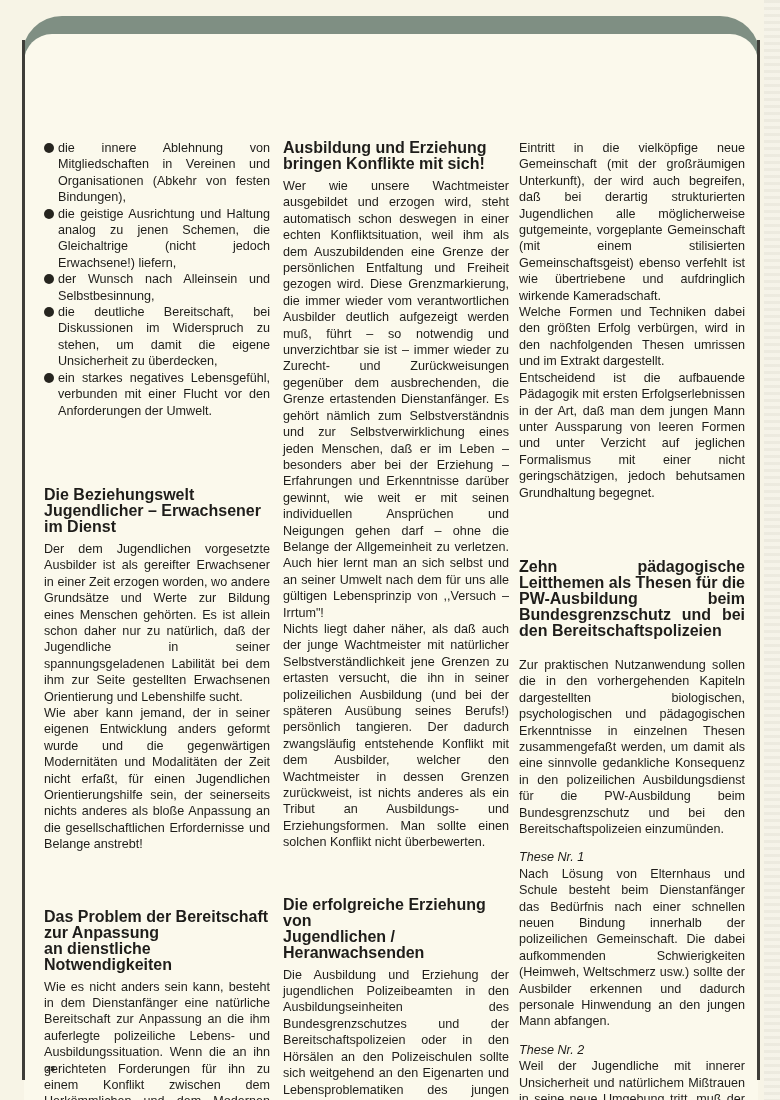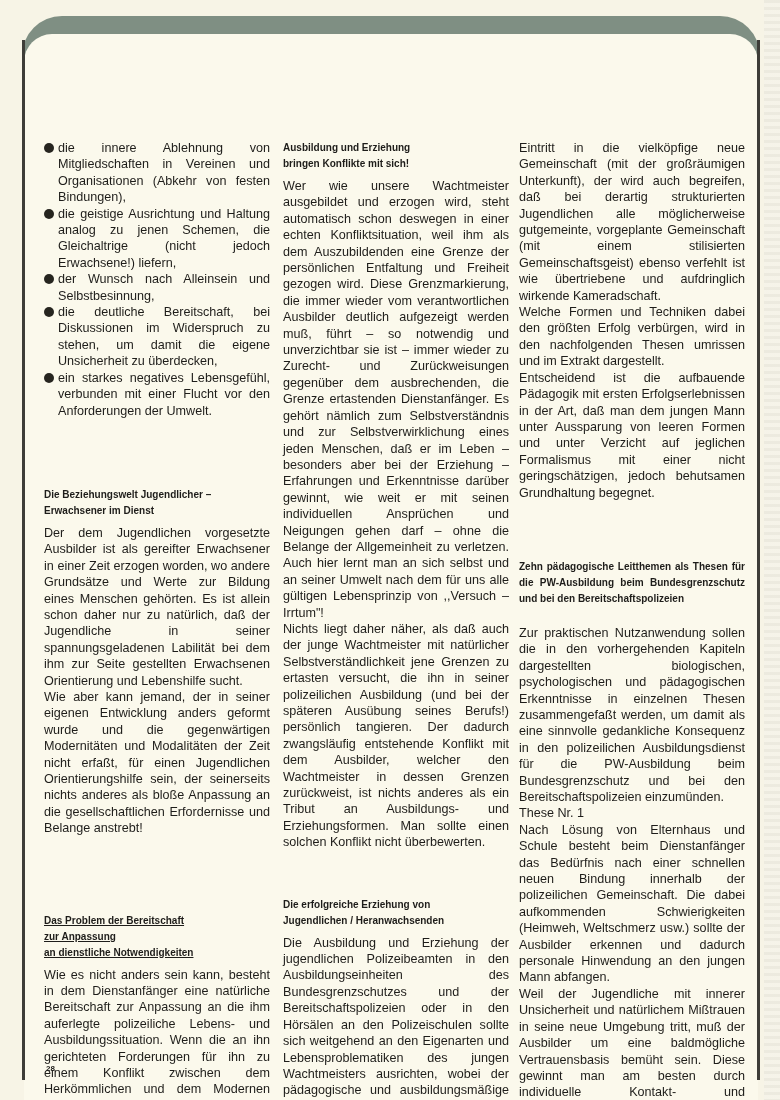--- a/index.html
+++ b/index.html
@@ -41,25 +41,25 @@
   .col1 { left: 44px; width: 226px; }
   .col2 { left: 283px; width: 226px; }
   .col3 { left: 519px; width: 226px; }
   .bullets { list-style: none; margin: 0; padding: 0; }
   .bullets li { position: relative; padding-left: 14px; margin: 0; }
   .bullet-dot {
     position: absolute; left: 0; top: 3px; width: 10px; height: 10px;
     border-radius: 50%; background: #26251f;
   }
   h3 {
-    font-size: 10px; line-height: 16px; font-weight: bold;
+    font-size: 16px; line-height: 16px; font-weight: bold;
     margin: 0 0 6px 0; text-align: left;
   }
   p { margin: 0; }
-  .thesis-title { }
+  .thesis-title { font-style: italic; margin-top: 12px; }
   .page-number {
     position: absolute; left: 30px; top: 1064px;
     font-size: 8px; font-weight: bold; padding-left: 16px;
   }
 </style>
 </head>
 <body>
 
 <div class="frame-inner"></div>
 <div class="frame-top" style="background: rgb(127, 143, 131);"></div>
@@ -74,21 +74,21 @@
     <li><span class="bullet-dot"></span><span>die geistige Ausrichtung und Haltung analog zu jenen Schemen, die Gleichaltrige (nicht jedoch Erwachsene!) liefern,</span></li>
     <li><span class="bullet-dot"></span><span>der Wunsch nach Alleinsein und Selbstbesinnung,</span></li>
     <li><span class="bullet-dot"></span><span>die deutliche Bereitschaft, bei Diskussionen im Widerspruch zu stehen, um damit die eigene Unsicherheit zu überdecken,</span></li>
     <li><span class="bullet-dot"></span><span>ein starkes negatives Lebensgefühl, verbunden mit einer Flucht vor den Anforderungen der Umwelt.</span></li>
   </ul>
 
   <h3 style="margin-top:68px;">Die Beziehungswelt Jugendlicher – Erwachsener im Dienst</h3>
   <p>Der dem Jugendlichen vorgesetzte Ausbilder ist als gereifter Erwachsener in einer Zeit erzogen worden, wo andere Grundsätze und Werte zur Bildung eines Menschen gehörten. Es ist allein schon daher nur zu natürlich, daß der Jugendliche in seiner spannungsgeladenen Labilität bei dem ihm zur Seite gestellten Erwachsenen Orientierung und Lebenshilfe sucht.</p>
   <p>Wie aber kann jemand, der in seiner eigenen Entwicklung anders geformt wurde und die gegenwärtigen Modernitäten und Modalitäten der Zeit nicht erfaßt, für einen Jugendlichen Orientierungshilfe sein, der seinerseits nichts anderes als bloße Anpassung an die gesellschaftlichen Erfordernisse und Belange anstrebt!</p>
 
-  <h3 style="margin-top:76px;text-decoration:underline;">
+  <h3 style="margin-top:56px;">
     <span>Das Problem der Bereitschaft</span><br>
     <span>zur Anpassung</span><br>
     <span>an dienstliche Notwendigkeiten</span>
   </h3>
   <p>Wie es nicht anders sein kann, besteht in dem Dienstanfänger eine natürliche Bereitschaft zur Anpassung an die ihm auferlegte polizeiliche Lebens- und Ausbildungssituation. Wenn die an ihn gerichteten Forderungen für ihn zu einem Konflikt zwischen dem Herkömmlichen und dem Modernen führen, wird er zwangsläufig verhaltensunsicher. Einerseits möchte er die Leistungserwartung im dienstlichen Bereich erfüllen, andererseits aber auf die für ihn lebenswichtige Eigendarstellung im Rahmen der ihn umgebenden jungen, modernen Gesellschaft nicht verzichten; denn er gehört zur jungen Generation.</p>
 </div>
 
 <div class="col col2">
   <h3>
     <span>Ausbildung und Erziehung</span><br>
@@ -110,18 +110,19 @@
   <p>Entscheidend ist die aufbauende Pädagogik mit ersten Erfolgserlebnissen in der Art, daß man dem jungen Mann unter Aussparung von leeren Formen und unter Verzicht auf jeglichen Formalismus mit einer nicht geringschätzigen, jedoch behutsamen Grundhaltung begegnet.</p>
 
   <h3 style="margin-top:58px; text-align:justify;">Zehn pädagogische Leitthemen als Thesen für die PW-Ausbildung beim Bundesgrenzschutz und bei den Bereitschaftspolizeien</h3>
   <p style="margin-top:18px;">Zur praktischen Nutzanwendung sollen die in den vorhergehenden Kapiteln dargestellten biologischen, psychologischen und pädagogischen Erkenntnisse in einzelnen Thesen zusammengefaßt werden, um damit als eine sinnvolle gedankliche Konsequenz in den polizeilichen Ausbildungsdienst für die PW-Ausbildung beim Bundesgrenzschutz und bei den Bereitschaftspolizeien einzumünden.</p>
 
   <div>
     <p class="thesis-title">These Nr. 1</p>
     <p>Nach Lösung von Elternhaus und Schule besteht beim Dienstanfänger das Bedürfnis nach einer schnellen neuen Bindung innerhalb der polizeilichen Gemeinschaft. Die dabei aufkommenden Schwierigkeiten (Heimweh, Weltschmerz usw.) sollte der Ausbilder erkennen und dadurch personale Hinwendung an den jungen Mann abfangen.</p>
   </div>
   <div>
+    <p class="thesis-title">These Nr. 2</p>
     <p>Weil der Jugendliche mit innerer Unsicherheit und natürlichem Mißtrauen in seine neue Umgebung tritt, muß der Ausbilder um eine baldmögliche Vertrauensbasis bemüht sein. Diese gewinnt man am besten durch individuelle Kontakt- und Gesprächsbereitschaft – sowohl im innerdienstlichen als auch im außerdienstlichen Bereich!</p>
   </div>
 
 </div>
 
 <div class="page-number">28</div>
 
 </body></html>

